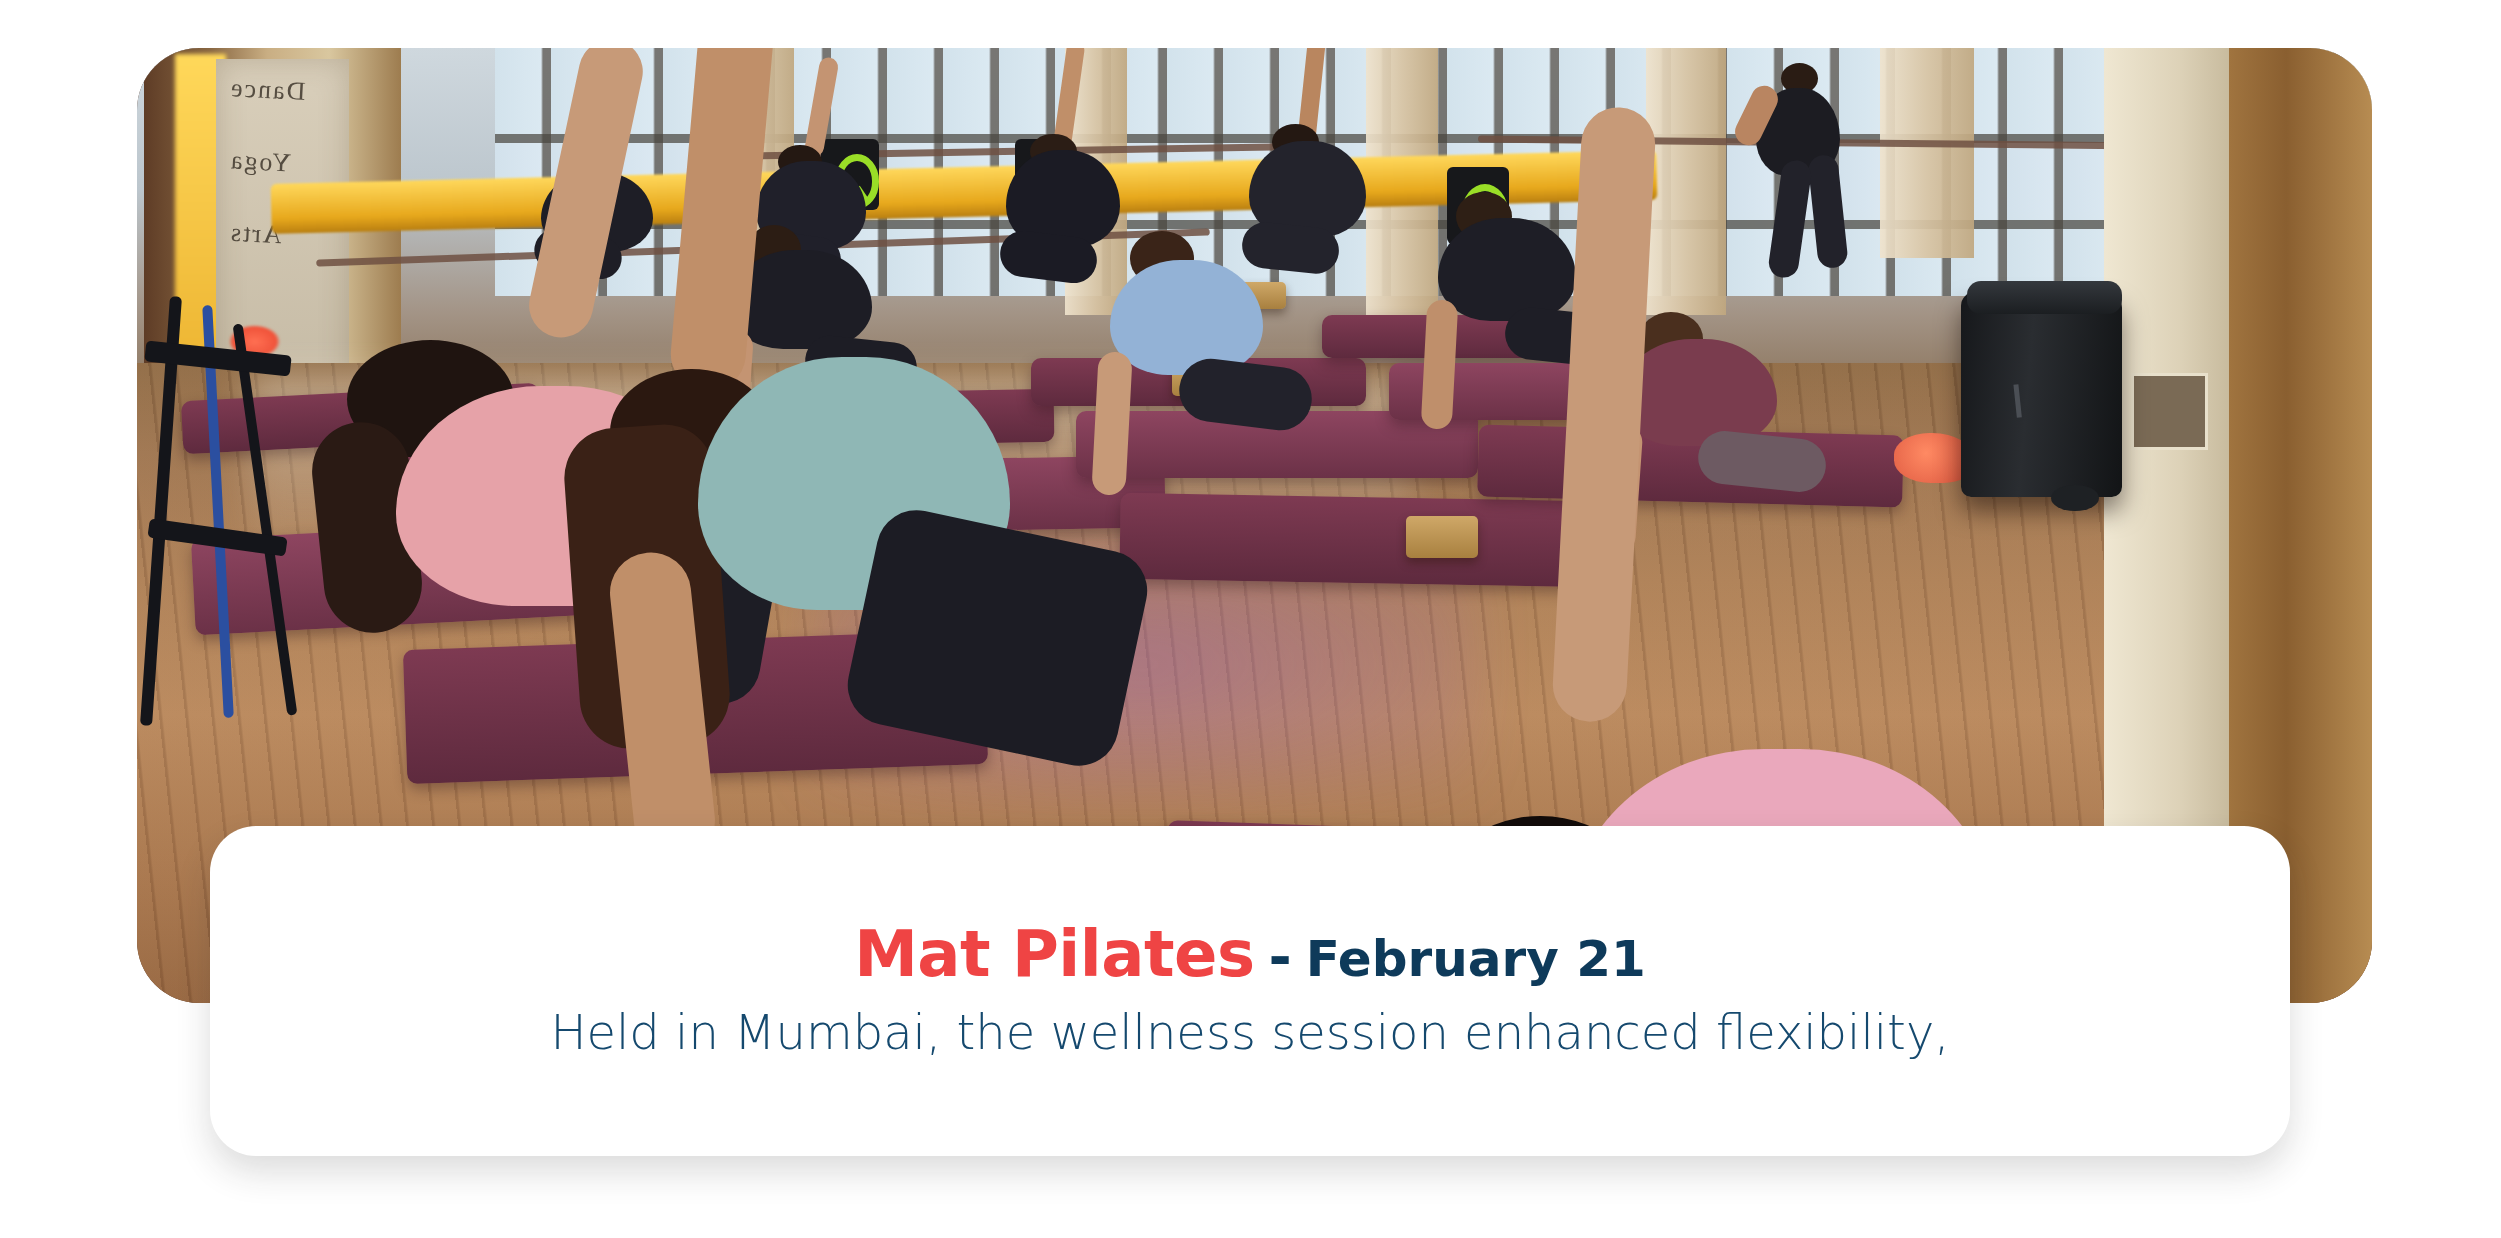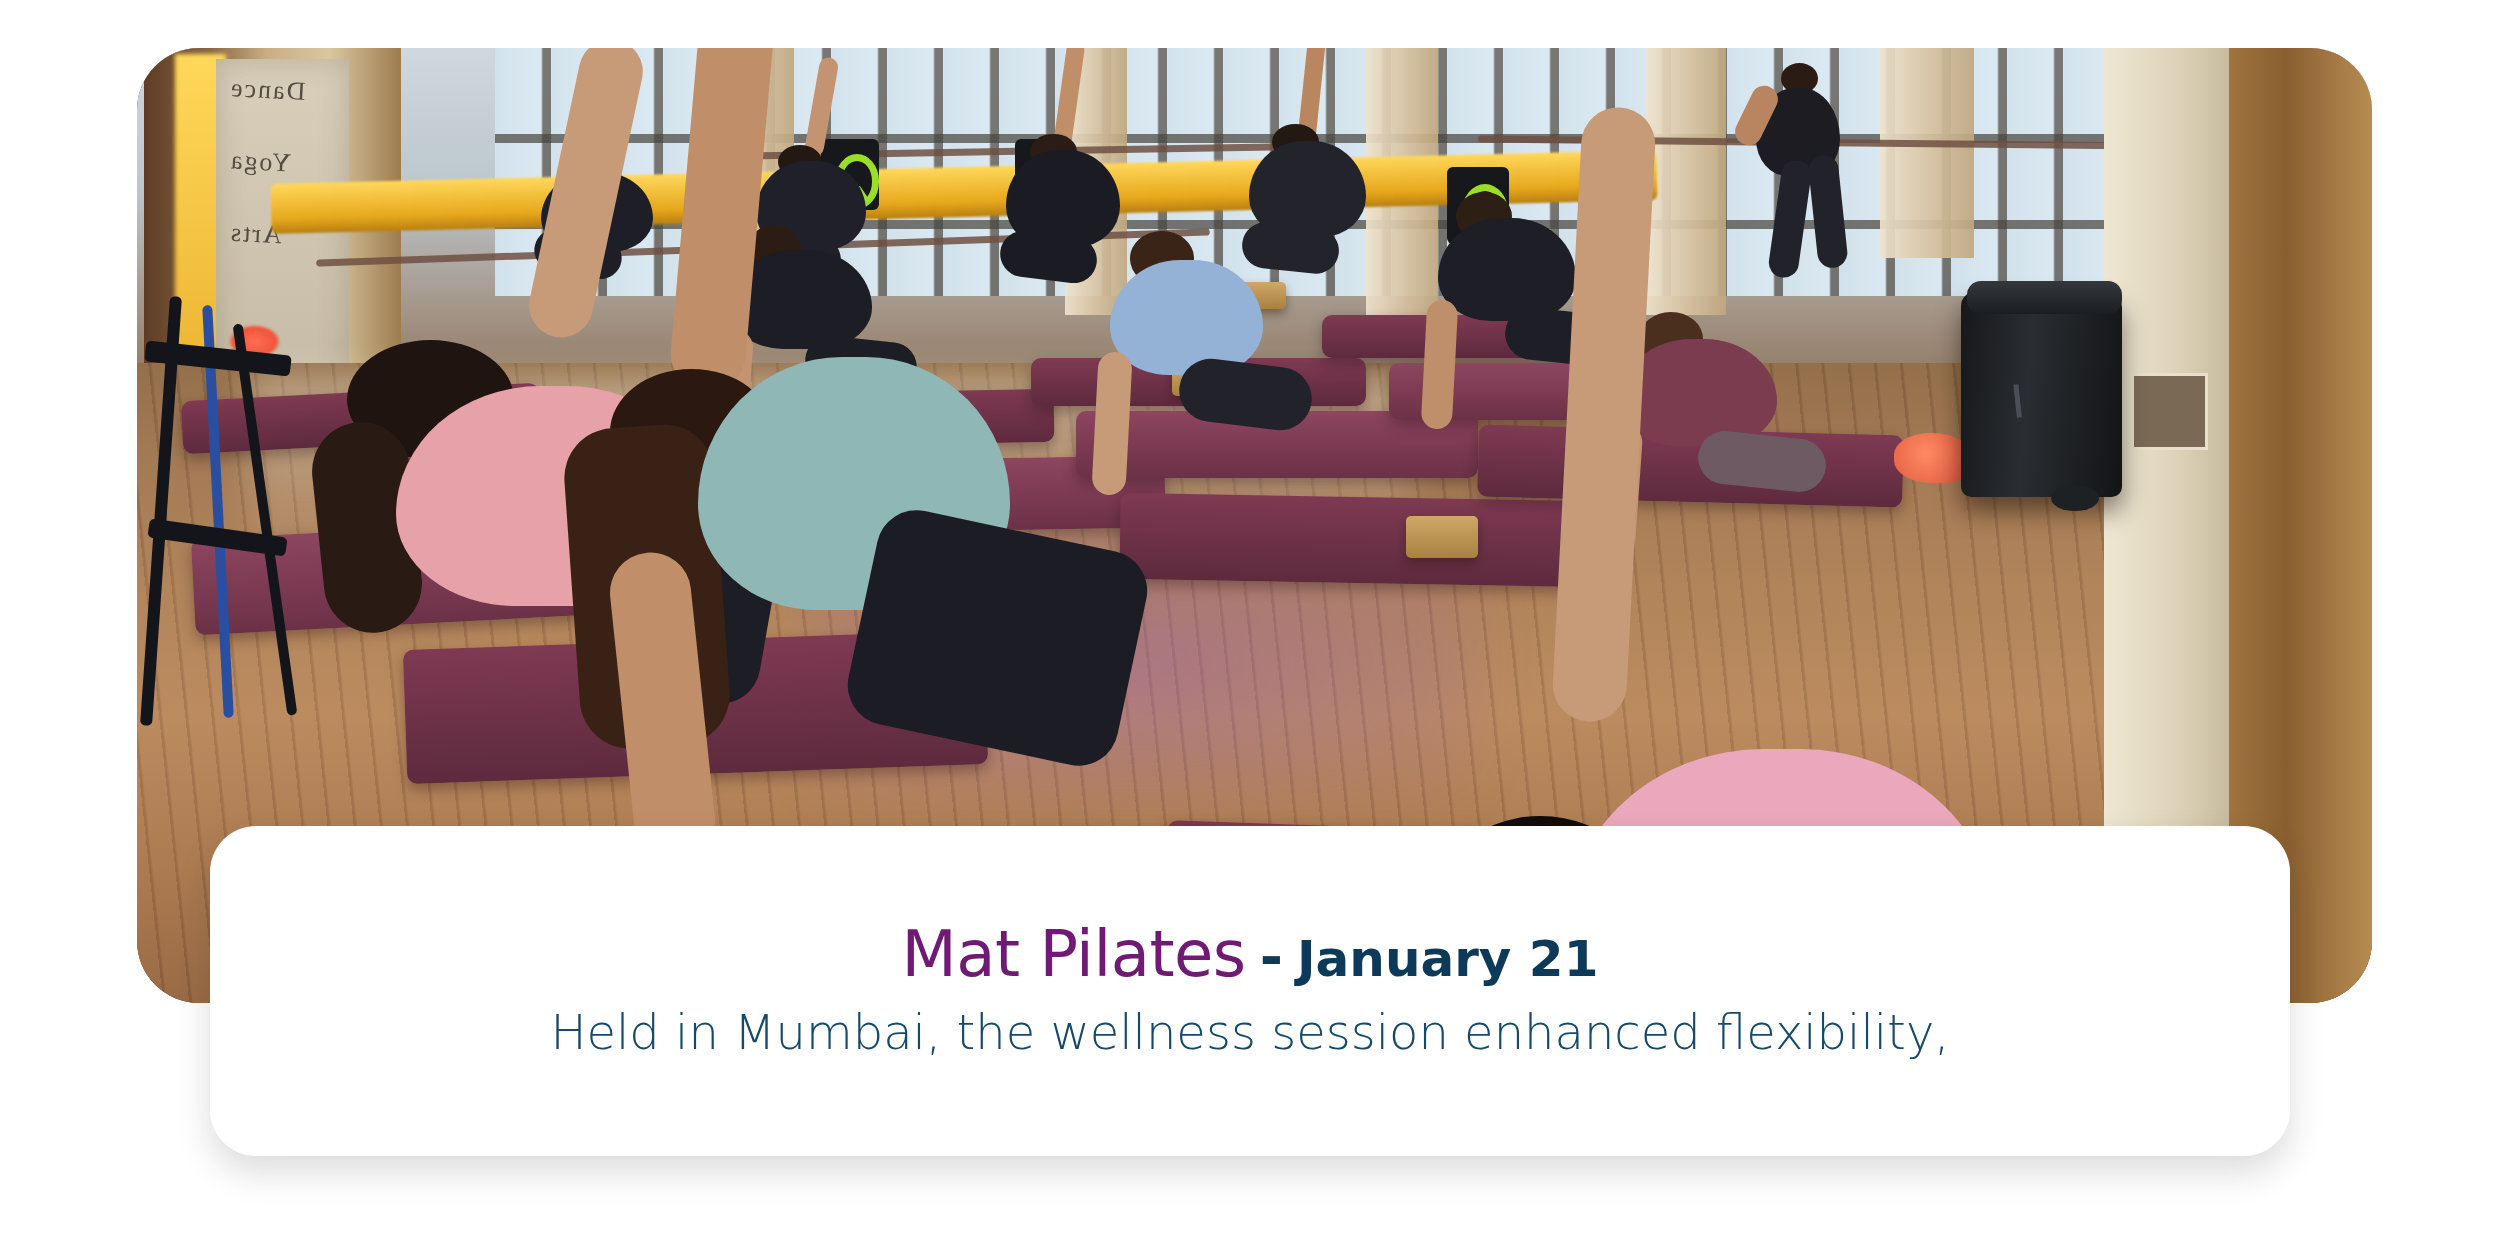--- a/index.html
+++ b/index.html
@@ -311,22 +311,22 @@
   #title-row {
     display: flex;
     align-items: baseline;
     justify-content: center;
     gap: 0;
     margin-bottom: 10px;
   }
   #event-title {
     font-family: "DejaVu Sans", sans-serif;
     font-size: 64px;
-    font-weight: 400;
-    color: #701a75;
+    font-weight: 700;
+    color: #ef4444;
     letter-spacing: -0.5px;
     white-space: nowrap;
   }
   #title-separator {
     font-family: "DejaVu Sans", sans-serif;
     font-size: 56px;
     font-weight: 700;
     color: #0e3a5a;
     padding: 0 14px;
   }
@@ -517,18 +517,18 @@
         <div class="limb" style="left:76%;top:86%;width:34%;height:24%;background:#1d1d25;transform:rotate(6deg)"></div>
       </div>
 
     </div>
   </div>
 
   <div id="text-card">
     <div id="title-row">
       <span id="event-title">Mat Pilates</span>
       <span id="title-separator">-</span>
-      <span id="event-date">January 21</span>
+      <span id="event-date">February 21</span>
     </div>
     <div class="desc-line">Held in Mumbai, the wellness session enhanced flexibility,</div>
   </div>
 
 </div>
 
 </body></html>

